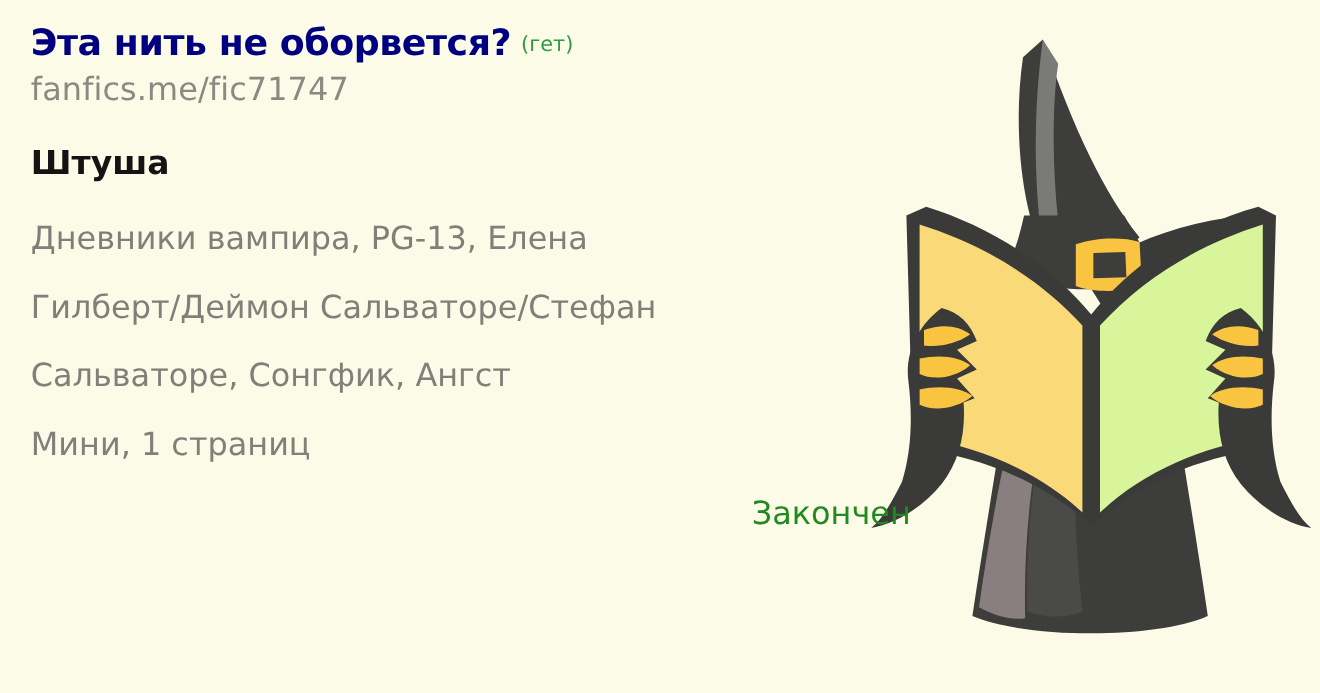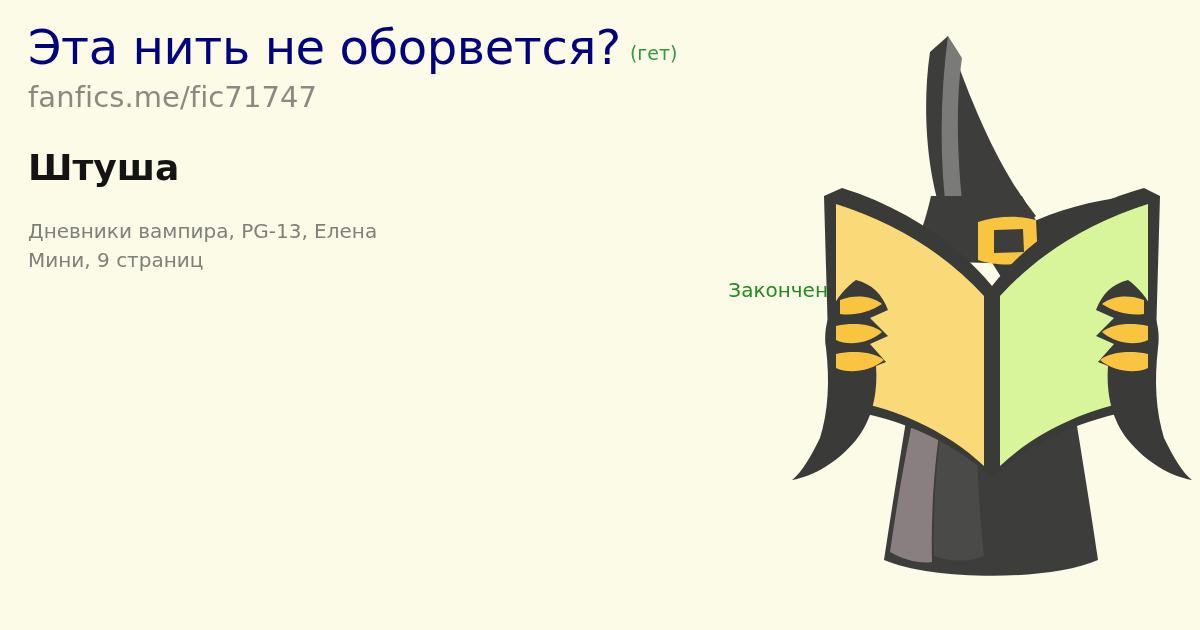--- a/index.html
+++ b/index.html
@@ -34,22 +34,22 @@
 
   #title-line {
     display: block;
     line-height: 1.06;
     margin: 0;
     white-space: nowrap;
   }
 
   #story-title {
     font-family: "DejaVu Sans", "Liberation Sans", sans-serif;
-    font-size: 48px;
-    font-weight: 400;
+    font-size: 33px;
+    font-weight: 700;
     color: #000080;
     letter-spacing: -0.4px;
   }
 
   #story-category {
     font-family: "DejaVu Sans", "Liberation Sans", sans-serif;
     font-size: 19px;
     font-weight: 400;
     color: #2e9b3e;
     margin-left: 9px;
@@ -63,38 +63,39 @@
     font-size: 29px;
     font-weight: 400;
     color: #8a8a82;
     letter-spacing: 0.1px;
   }
 
   #story-author {
     display: block;
     margin-top: 33px;
     font-family: "DejaVu Sans", "Liberation Sans", sans-serif;
-    font-size: 36px;
+    font-size: 30px;
     font-weight: 700;
     color: #141414;
   }
 
   #meta-block {
     margin-top: 29px;
     width: 800px;
   }
 
   .meta-line {
     display: block;
     font-family: "DejaVu Sans", "Liberation Sans", sans-serif;
-    font-size: 20px;
+    font-size: 29px;
     font-weight: 400;
     color: #80807a;
     line-height: 1.47;
     white-space: nowrap;
+    margin-top: 20px;
   }
 
   .meta-line.status {
     color: #1f8a1f;
     text-align: right;
   }
 
   
   #illustration {
     position: absolute;
@@ -190,19 +191,21 @@
     <h1 id="title-line">
       <span id="story-title">Эта нить не оборвется?</span><span id="story-category">(гет)</span>
     </h1>
 
     <span id="story-url">fanfics.me/fic71747</span>
 
     <span id="story-author">Штуша</span>
 
     <div id="meta-block">
       <span class="meta-line">Дневники вампира, PG-13, Елена</span>
-      <span class="meta-line">Мини, 9 страниц</span>
+      <span class="meta-line">Гилберт/Деймон Сальваторе/Стефан</span>
+      <span class="meta-line">Сальваторе, Сонгфик, Ангст</span>
+      <span class="meta-line">Мини, 1 страниц</span>
       <span class="meta-line status">Закончен</span>
     </div>
 
   </div>
 
 </div>
 
 </body></html>

